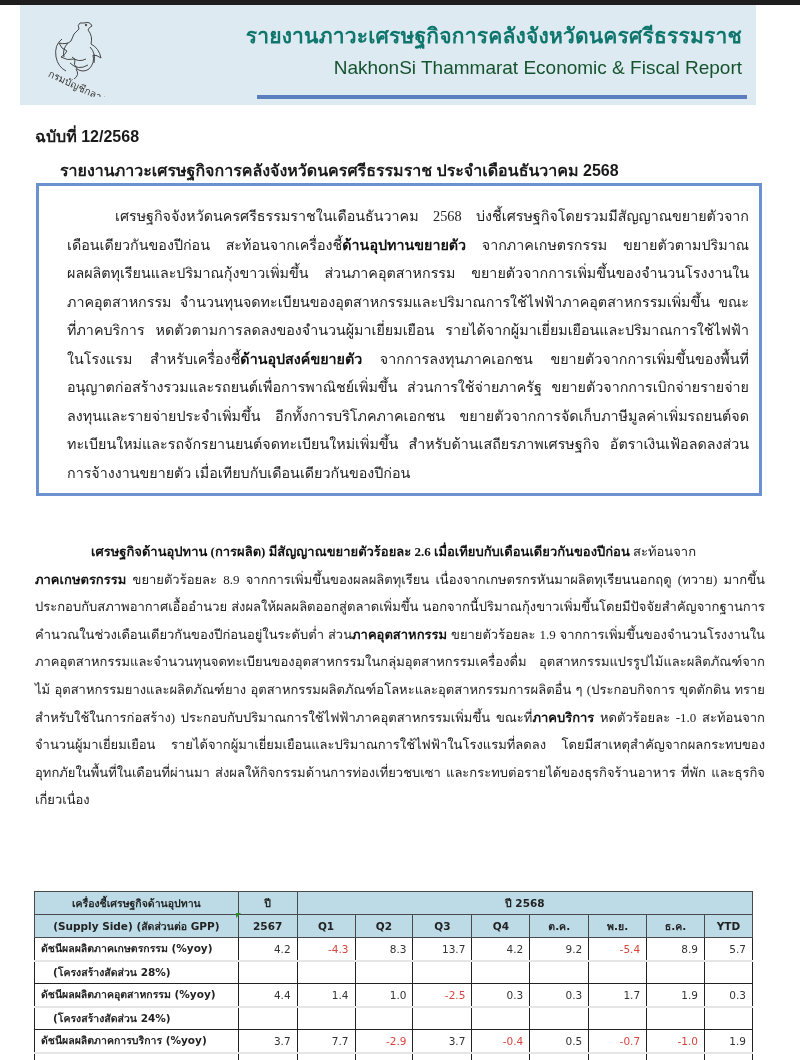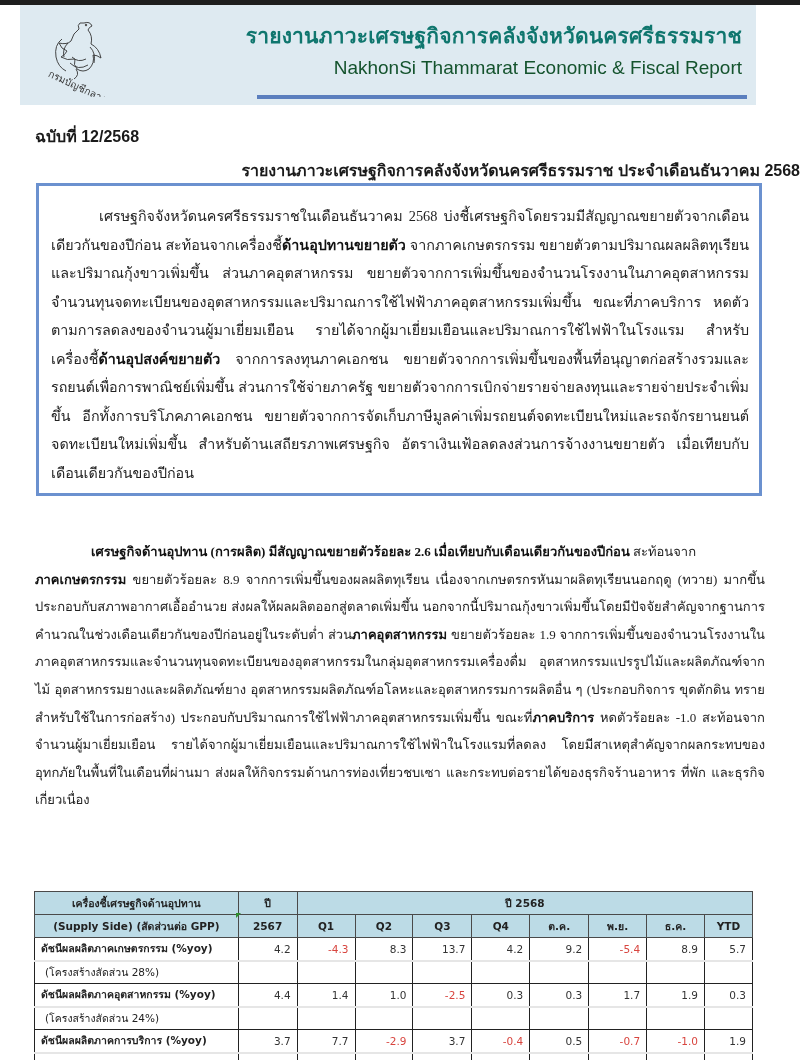--- a/index.html
+++ b/index.html
@@ -8,34 +8,34 @@
 
   .topbar { position: absolute; left: 0; top: 0; width: 800px; height: 5px; background: #1e1e1e; }
 
   .banner { position: absolute; left: 20px; top: 5px; width: 736px; height: 100px; background: #deeaf1; }
   .logo { position: absolute; left: 22px; top: 12px; width: 70px; height: 80px; }
   .banner-th { position: absolute; right: 14px; top: 14px; font-size: 21px; font-weight: bold; color: #0f766e; letter-spacing: 0.2px; white-space: nowrap; }
   .banner-en { position: absolute; right: 14px; top: 52px; font-size: 19px; color: #14532d; white-space: nowrap; font-family: "Liberation Sans", sans-serif; }
   .banner-rule { position: absolute; left: 237px; top: 90px; width: 490px; height: 4px; background: #5b7fbe; }
 
   .issue { position: absolute; left: 35px; top: 124px; font-size: 16px; font-weight: bold; font-family: "Liberation Sans", sans-serif; }
-  .report-title { position: absolute; left: 0; width: 800px; top: 158px; text-align: right; font-size: 16px; font-weight: bold; padding-left: 60px; font-family: "Liberation Sans", sans-serif; }
+  .report-title { position: absolute; left: 0; width: 800px; top: 158px; text-align: left; font-size: 16px; font-weight: bold; padding-left: 60px; font-family: "Liberation Sans", sans-serif; }
 
-  .summary-box { position: absolute; left: 36px; top: 183px; width: 726px; height: 313px; border: 3px solid #6b91cf; padding: 16px 10px 0 12px; }
+  .summary-box { position: absolute; left: 36px; top: 183px; width: 726px; height: 313px; border: 3px solid #6b91cf; padding: 16px 10px 0 28px; }
   .summary-box p { font-size: 14.3px; line-height: 28.5px; text-indent: 48px; text-align: justify; font-family: "Liberation Serif", serif; color: #222; }
 
   .body-text { position: absolute; left: 35px; top: 538px; width: 730px; }
   .body-text p { font-size: 13px; line-height: 27.6px; text-indent: 56px; text-align: justify; font-family: "Liberation Serif", serif; color: #222; }
   b { font-weight: bold; color: #111; }
 
   table.ind { position: absolute; left: 34px; top: 891px; width: 719px; border-collapse: collapse; font-family: "DejaVu Sans", sans-serif; font-size: 10.5px; }
   table.ind th { background: #bcdbe6; font-weight: bold; color: #222; border: 1px solid #4a4a4a; height: 23px; text-align: center; }
   table.ind td { border-left: 1px solid #222; border-right: 1px solid #222; height: 23px; text-align: right; padding-right: 6px; color: #333; }
   table.ind td.lbl { text-align: left; padding-left: 6px; font-weight: bold; color: #222; }
-  table.ind td.lbl2 { text-align: left; padding-left: 10px; font-weight: normal; color: #222; }
+  table.ind td.lbl2 { text-align: left; padding-left: 18px; font-weight: bold; color: #222; }
   table.ind tr.main td { border-top: 1px solid #222; }
   table.ind tr.sub td { border-top: 2px solid #e6e6e6; }
   td.neg { color: #d8453f !important; }
   .marker { position: absolute; left: 236px; top: 913px; width: 0; height: 0; border-top: 5px solid #2f8f2f; border-right: 5px solid transparent; }
 </style>
 </head>
 <body>
 
 <div class="topbar"></div>
 

